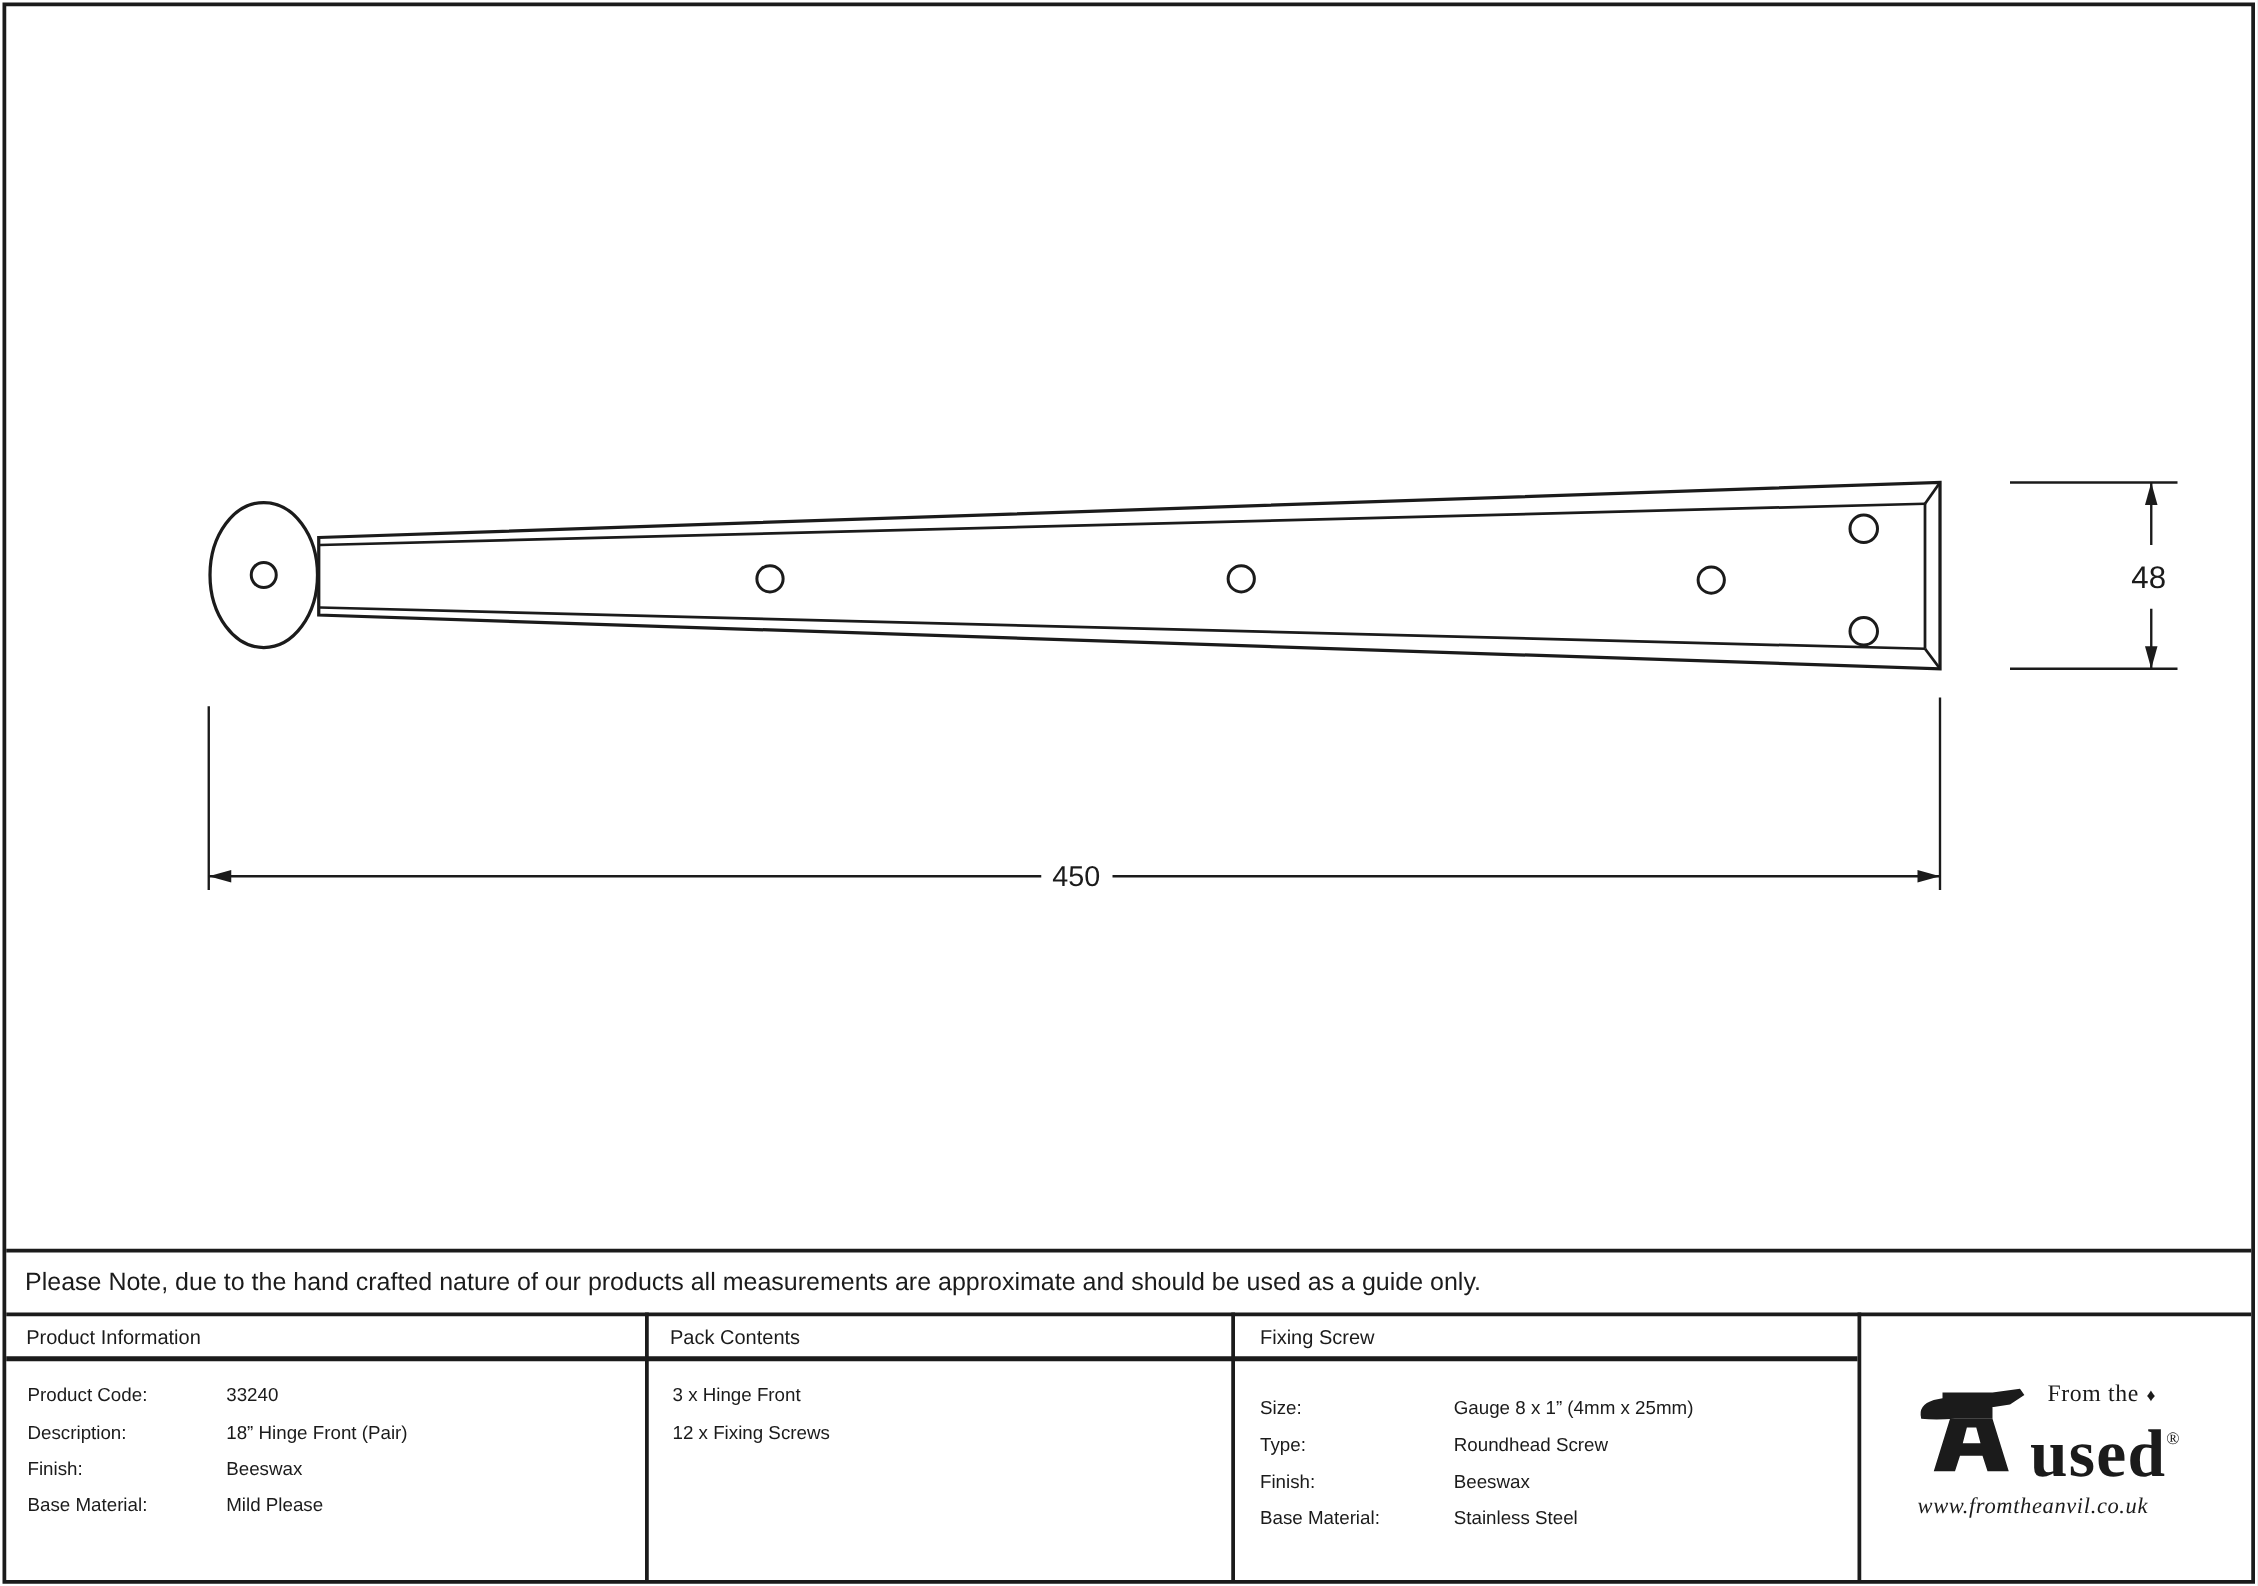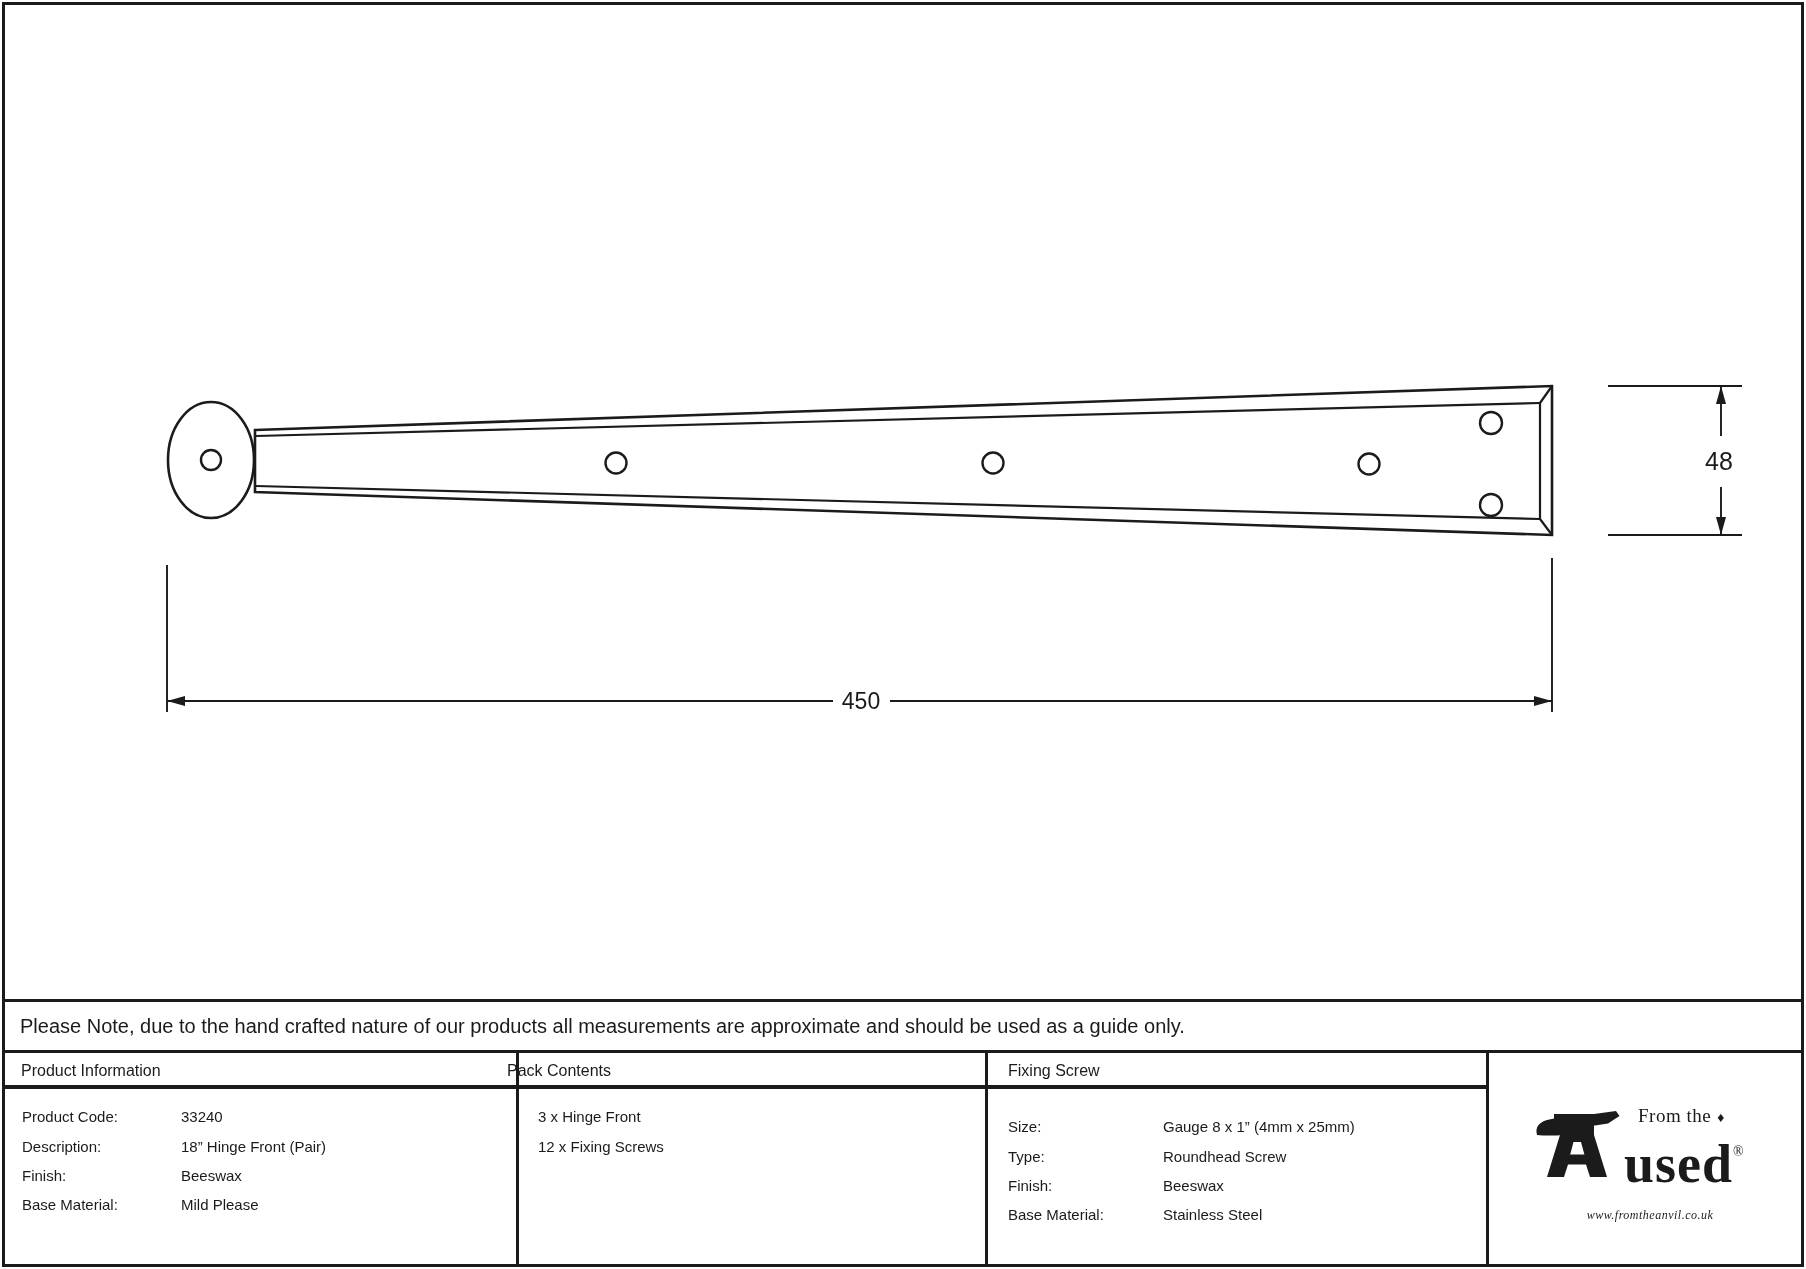--- a/index.html
+++ b/index.html
@@ -28,21 +28,21 @@
   
   .note-row{
     position:absolute;left:20px;top:1002px;width:1760px;height:48px;
     display:flex;align-items:center;font-size:20px;
   }
   .cell-header{
     position:absolute;top:1053px;height:36px;display:flex;align-items:center;
     font-size:16px;
   }
   .hdr-product{left:21px;}
-  .hdr-pack{left:507px;}
+  .hdr-pack{left:536px;}
   .hdr-fixing{left:1008px;}
   .cell-body{position:absolute;top:1102px;font-size:15px;}
   .cell-body .row{display:flex;height:29.4px;align-items:center;}
   .body-product{left:22px;}
   .body-product .lbl{width:159px;flex:none;}
   .body-pack{left:538px;}
   .body-fixing{left:1008px;margin-top:10px;}
   .body-fixing .lbl{width:155px;flex:none;}
   
   .logo{
@@ -56,22 +56,22 @@
     font-size:19px;letter-spacing:.5px;padding-left:14px;
     line-height:20px;white-space:nowrap;
   }
   .logo-diamond{font-size:14px;padding-left:6px;}
   .logo-anvil{
     font-size:54px;font-weight:700;line-height:48px;letter-spacing:1px;
     white-space:nowrap;
   }
   .logo-reg{font-size:14px;font-weight:400;vertical-align:26px;letter-spacing:0;}
   .logo-url{
-    margin-top:20px;text-align:center;font-style:italic;
-    font-size:12px;letter-spacing:.5px;white-space:nowrap;
+    margin-top:7px;font-style:italic;
+    font-size:18px;letter-spacing:.5px;white-space:nowrap;
   }
 </style>
 </head>
 <body>
 
 <div class="page">
 
   <svg class="drawing-svg" width="1806" height="1000" viewBox="0 0 1806 1000">
     <g stroke="#1b1b1b" fill="none" stroke-width="2.6">
 

